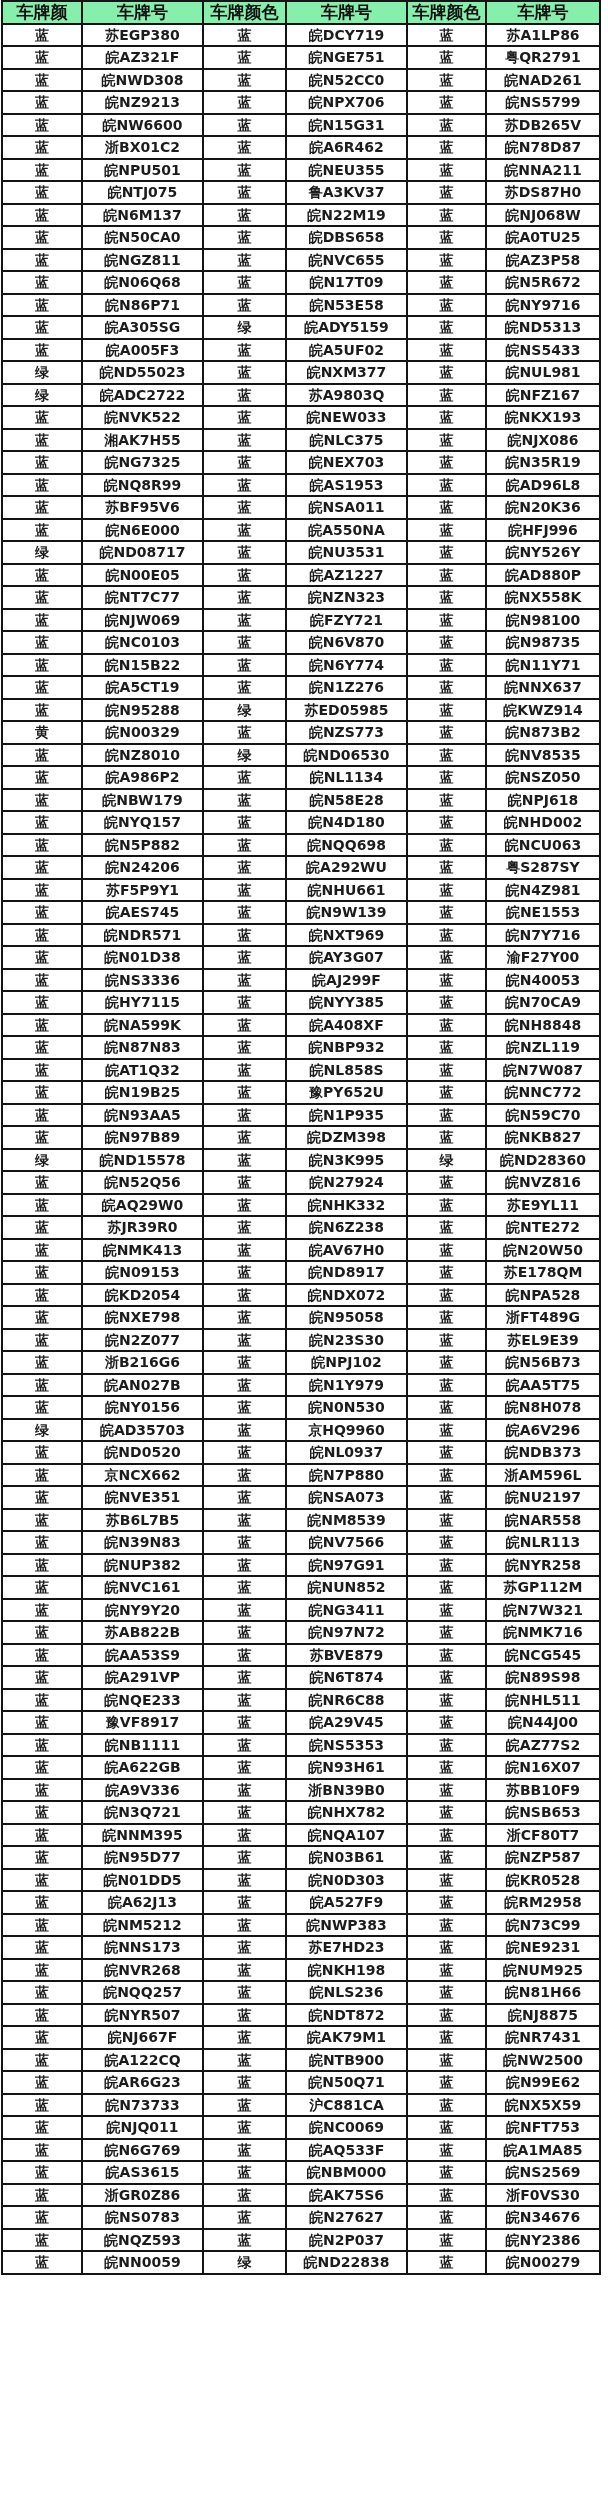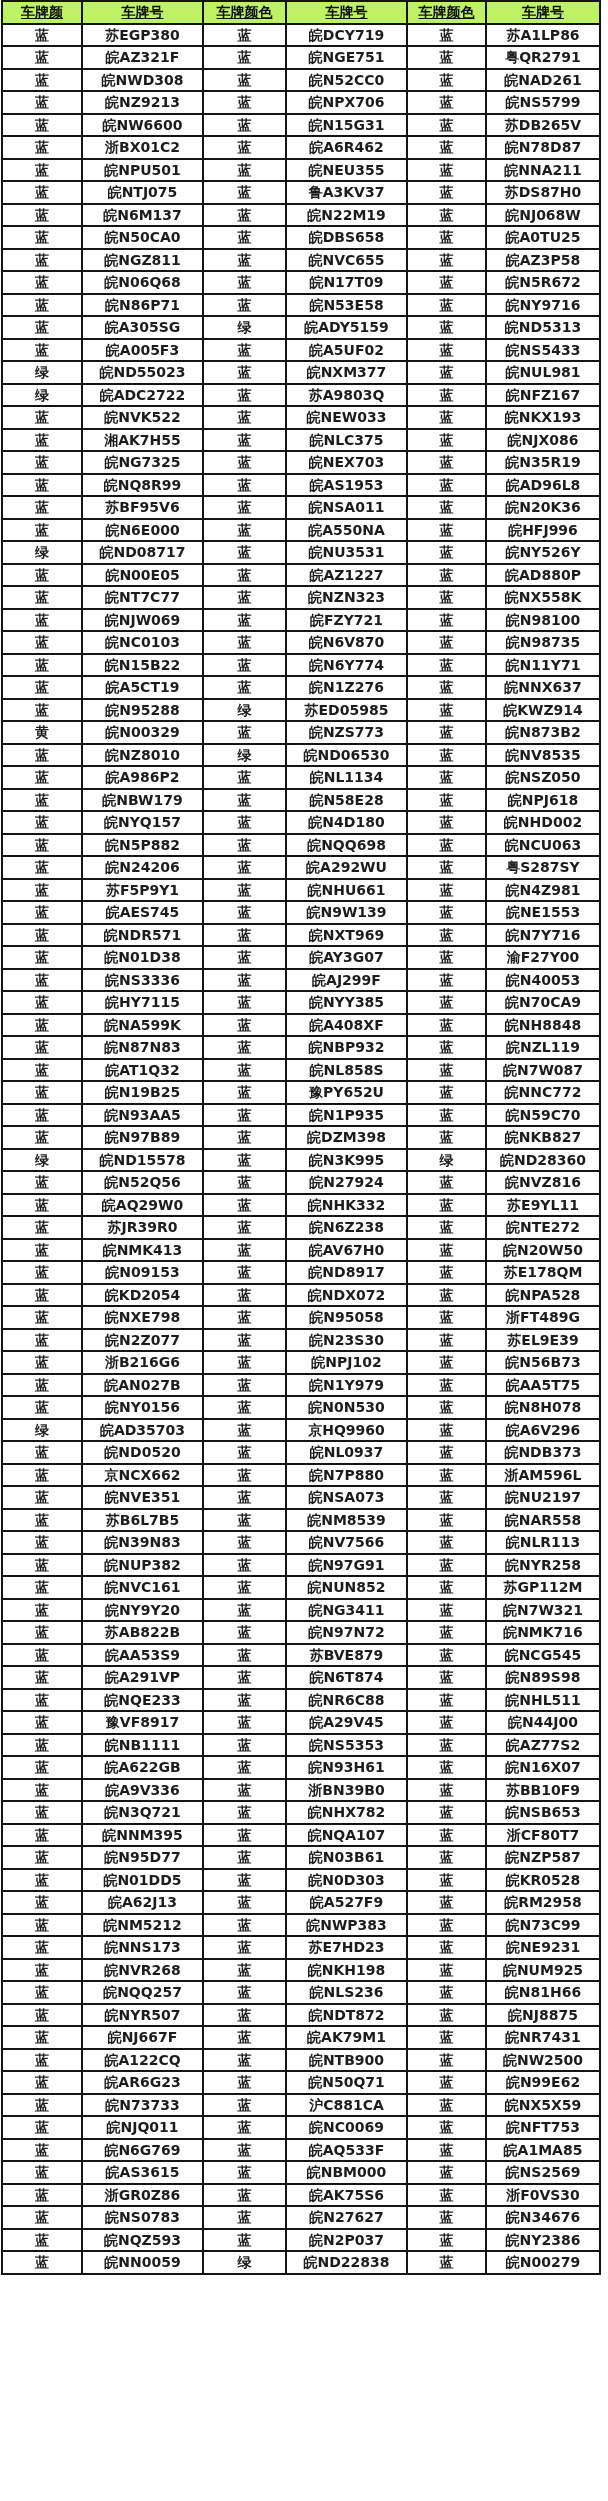--- a/index.html
+++ b/index.html
@@ -37,24 +37,23 @@
     overflow: hidden;
     height: 20.5px;
     font-family: "DejaVu Sans", "Liberation Sans", sans-serif;
     font-weight: bold;
     font-size: 14px;
     color: #1c1c1c;
     line-height: 1;
     background: #ffffff;
   }
   table.plate-table th {
-    background: #bef264;
-    font-size: 14px;
+    background: #86efac;
+    font-size: 17px;
     color: #111111;
-    text-decoration: underline;
   }
 </style>
 </head>
 <body>
 
 <div class="page">
   <table class="plate-table">
     <colgroup>
       <col class="c-color1">
         <col class="c-plate1">

